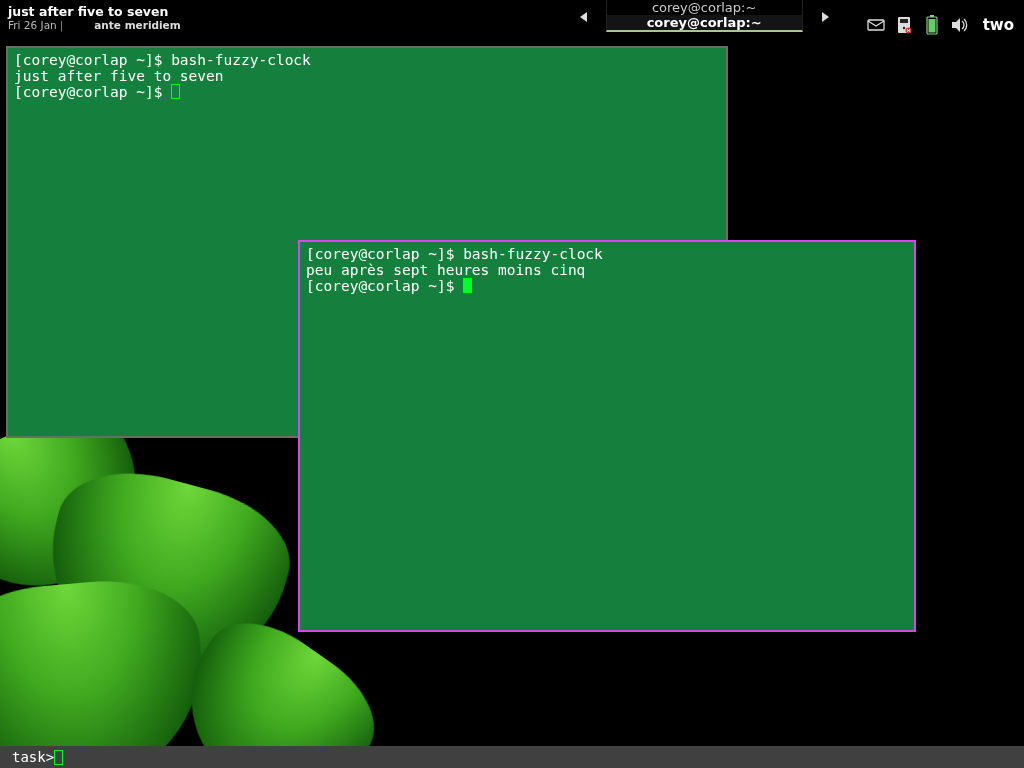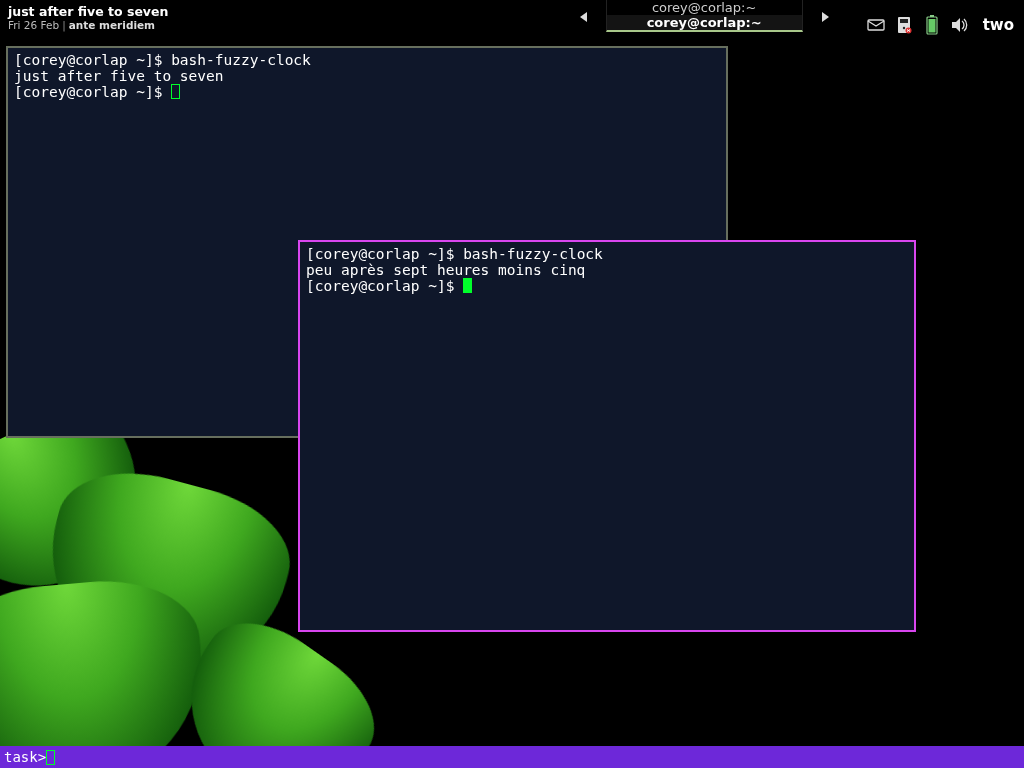--- a/index.html
+++ b/index.html
@@ -48,21 +48,21 @@
     padding: 2px 8px 0 8px;
     display: flex;
     flex-direction: column;
     justify-content: center;
     line-height: 1.15;
     min-width: 160px;
   }
   .panel .clock-line1 { font-weight: bold; color: #fff; font-size: 12.5px; }
   .panel .clock-line2 { color: #bbb; font-size: 10.5px; }
   .panel .clock-line2 .sep { color:#888; margin:0 3px; }
-  .panel .clock-line2 .ampm { color:#ddd; font-weight:bold; }
+  .panel .clock-line2 .ampm { color:#ddd; font-weight:bold;margin-left:28px; }
 
   .panel .spacer { flex: 1; }
 
   .tasklist { display:flex; align-items:stretch;flex-direction:column; }
   .task-item {
     display:flex; align-items:center; justify-content:center;
     padding:0 40px;
     color:#ccc;
     border-left:1px solid #222;
     border-right:1px solid #222;
@@ -80,21 +80,21 @@
   .tray svg { display:block; }
   .ws-label { color:#fff; font-weight:bold; font-size:15px; margin-left:4px; }
 
   .nav-tri { display:flex; align-items:center; padding:0 16px; }
   .nav-tri svg { display:block; }
 
   
   .term-window {
     position:absolute;
     border:2px solid #d946ef;
-    background:#0f172a;
+    background:#15803d;
     z-index:10;
     box-shadow: 0 0 0 rgba(0,0,0,0);
   }
   .term-window.inactive { border-color:#676f5e; }
   .term-content {
     padding:4px 6px;
     font-family:"DejaVu Sans Mono","Liberation Mono",monospace;
     font-size:14.5px;
     line-height:1.12;
     color:#fff;
@@ -106,45 +106,45 @@
     vertical-align:-2px;
     border:1px solid #00ff2a;
   }
   .cursor.filled { background:#00ff2a; border:none; }
 
   
   .bottom-bar {
     position:absolute;
     left:0; right:0; bottom:0;
     height:22px;
-    background:#6d28d9;
+    background:#404040;
     display:flex;
     align-items:center;
     font-family:"DejaVu Sans Mono",monospace;
     font-size:14px;
     color:#fff;
-    padding-left:4px;
+    padding-left:12px;
     z-index:40;
   }
 </style>
 </head>
 <body>
 
 <div class="wallpaper">
   <div class="leaf l1"></div>
   <div class="leaf l2"></div>
   <div class="leaf l3"></div>
   <div class="leaf l4"></div>
 </div>
 
 <div class="panel">
   <div class="clock-block">
     <div class="clock-line1">just after five to seven</div>
     <div class="clock-line2">
-      <span>Fri 26 Feb</span><span class="sep">|</span><span class="ampm">ante meridiem</span>
+      <span>Fri 26 Jan</span><span class="sep">|</span><span class="ampm">ante meridiem</span>
     </div>
   </div>
 
   <div class="spacer"></div>
 
   <div class="nav-tri">
     <svg width="12" height="12" viewBox="0 0 12 12">
         <polygon points="9,1 9,11 2,6" fill="#ddd"></polygon>
       </svg>
   </div>

